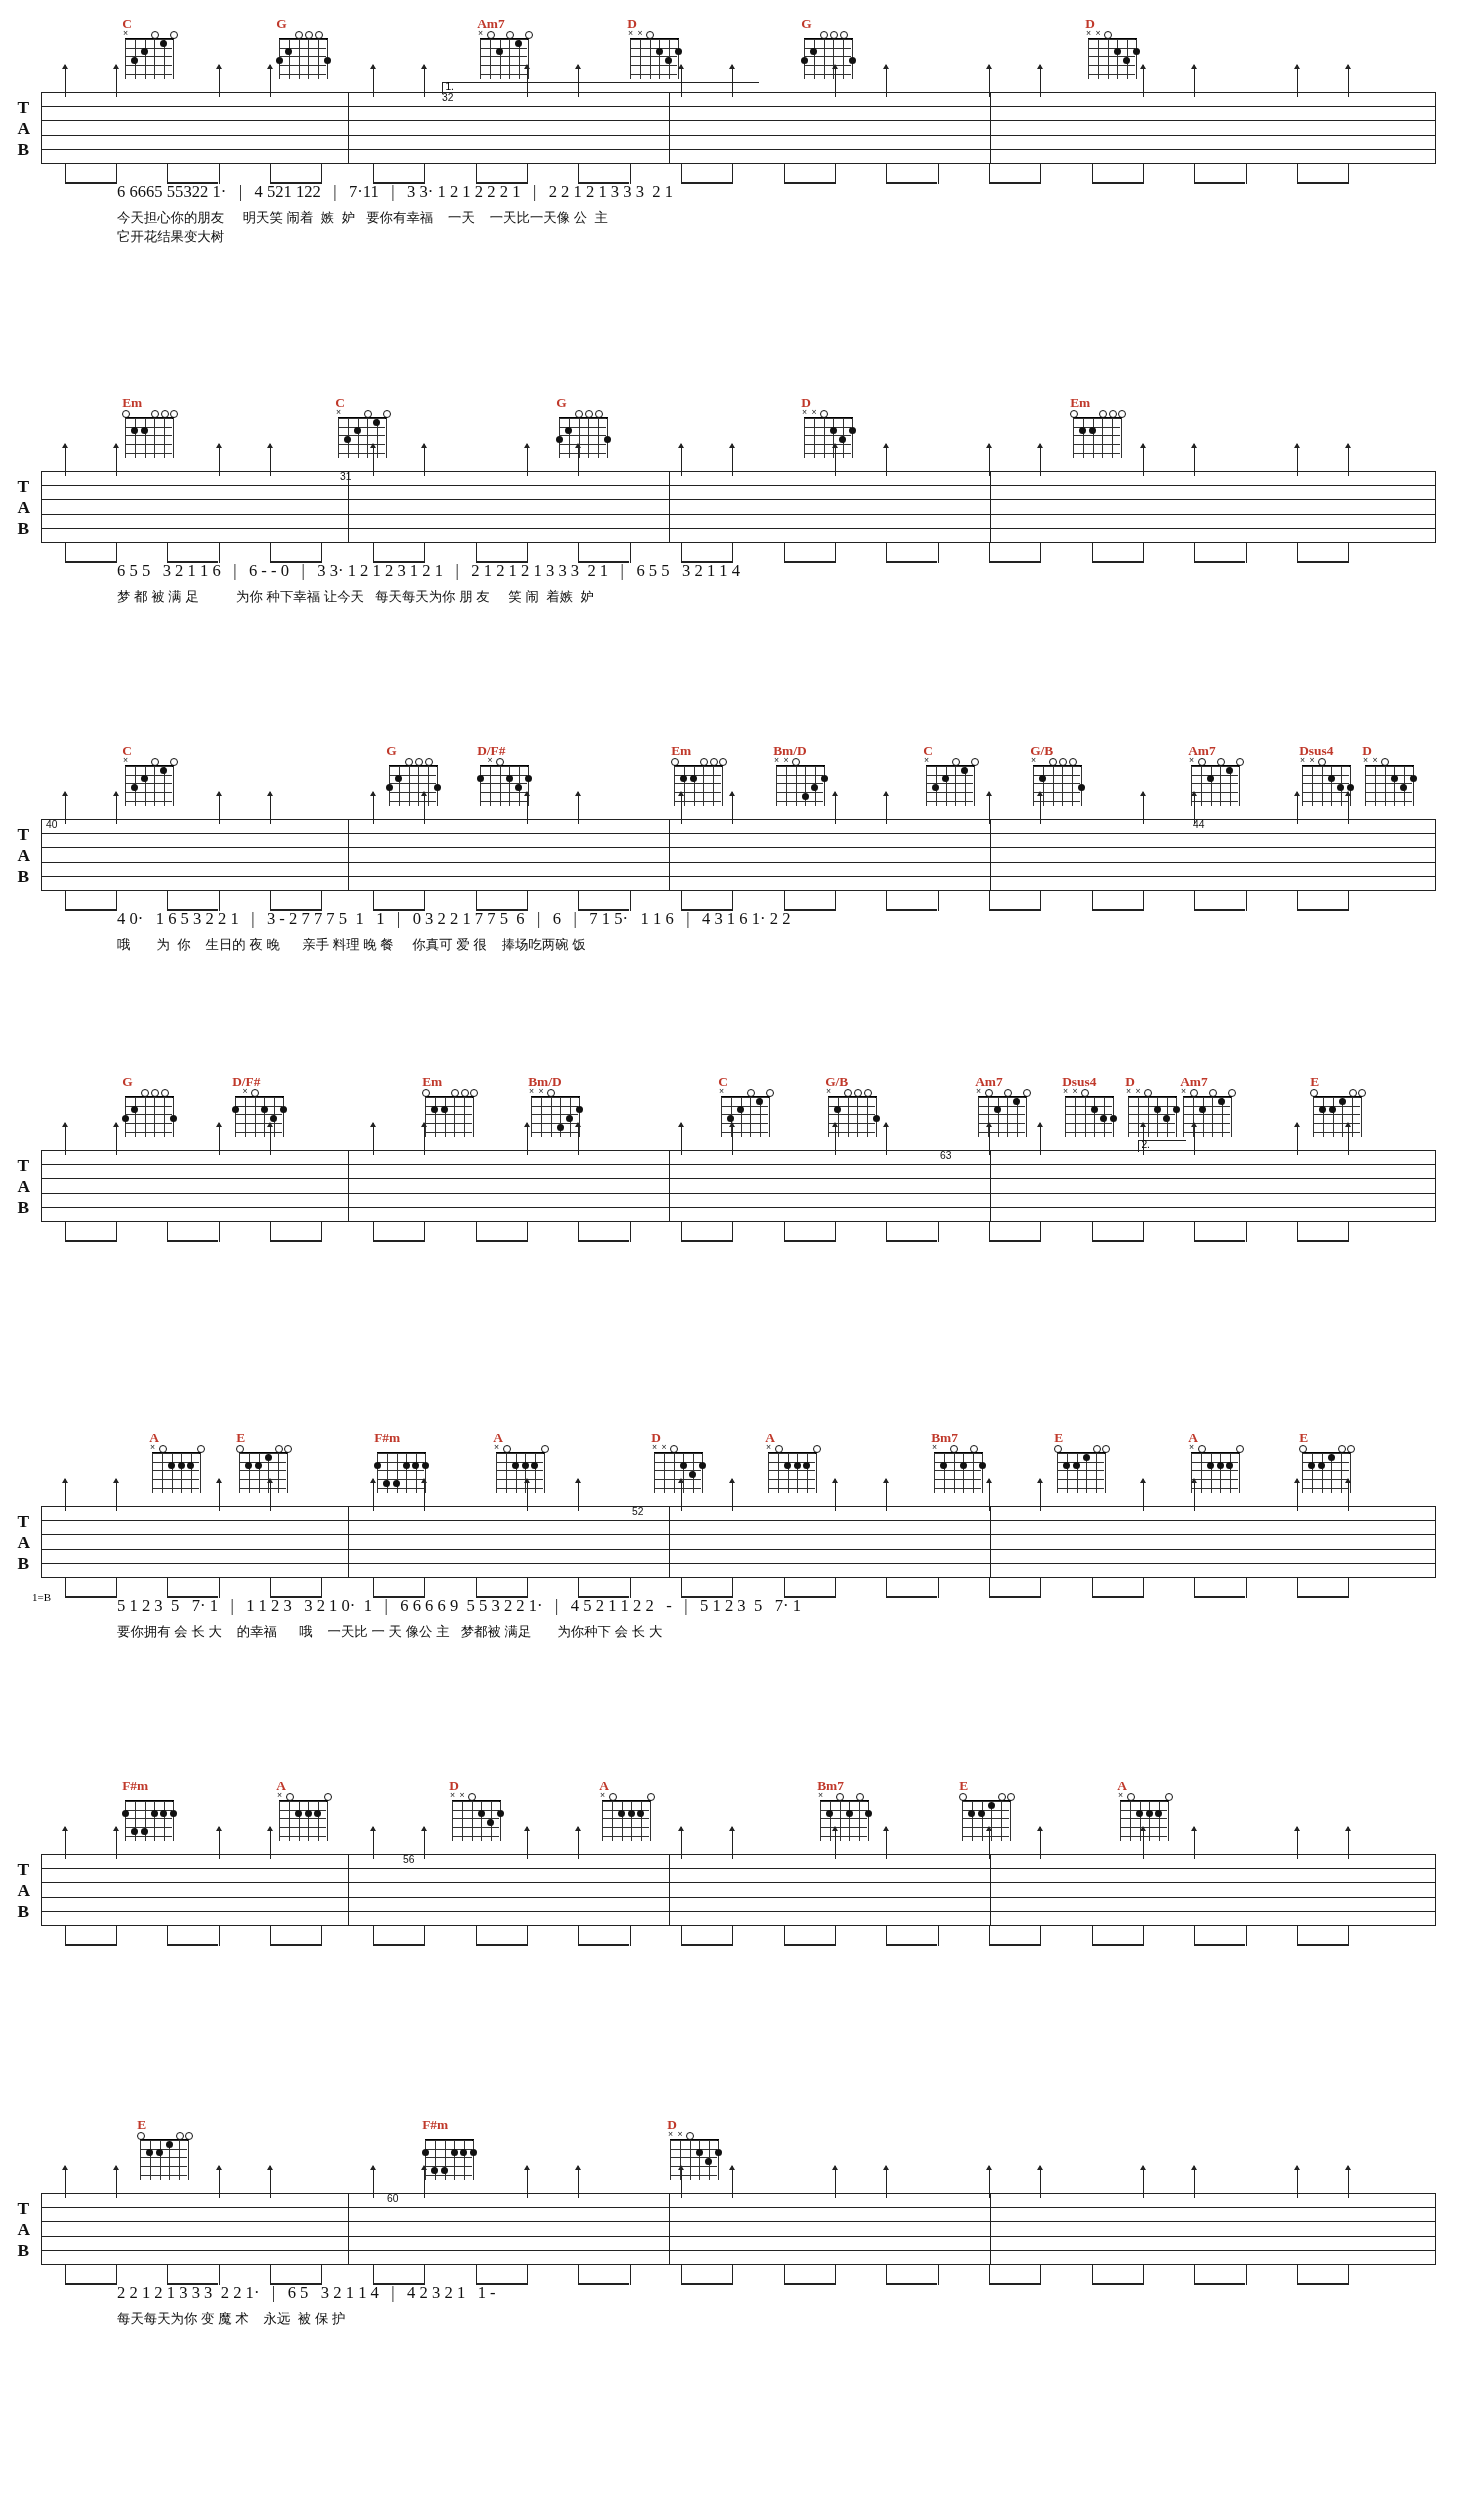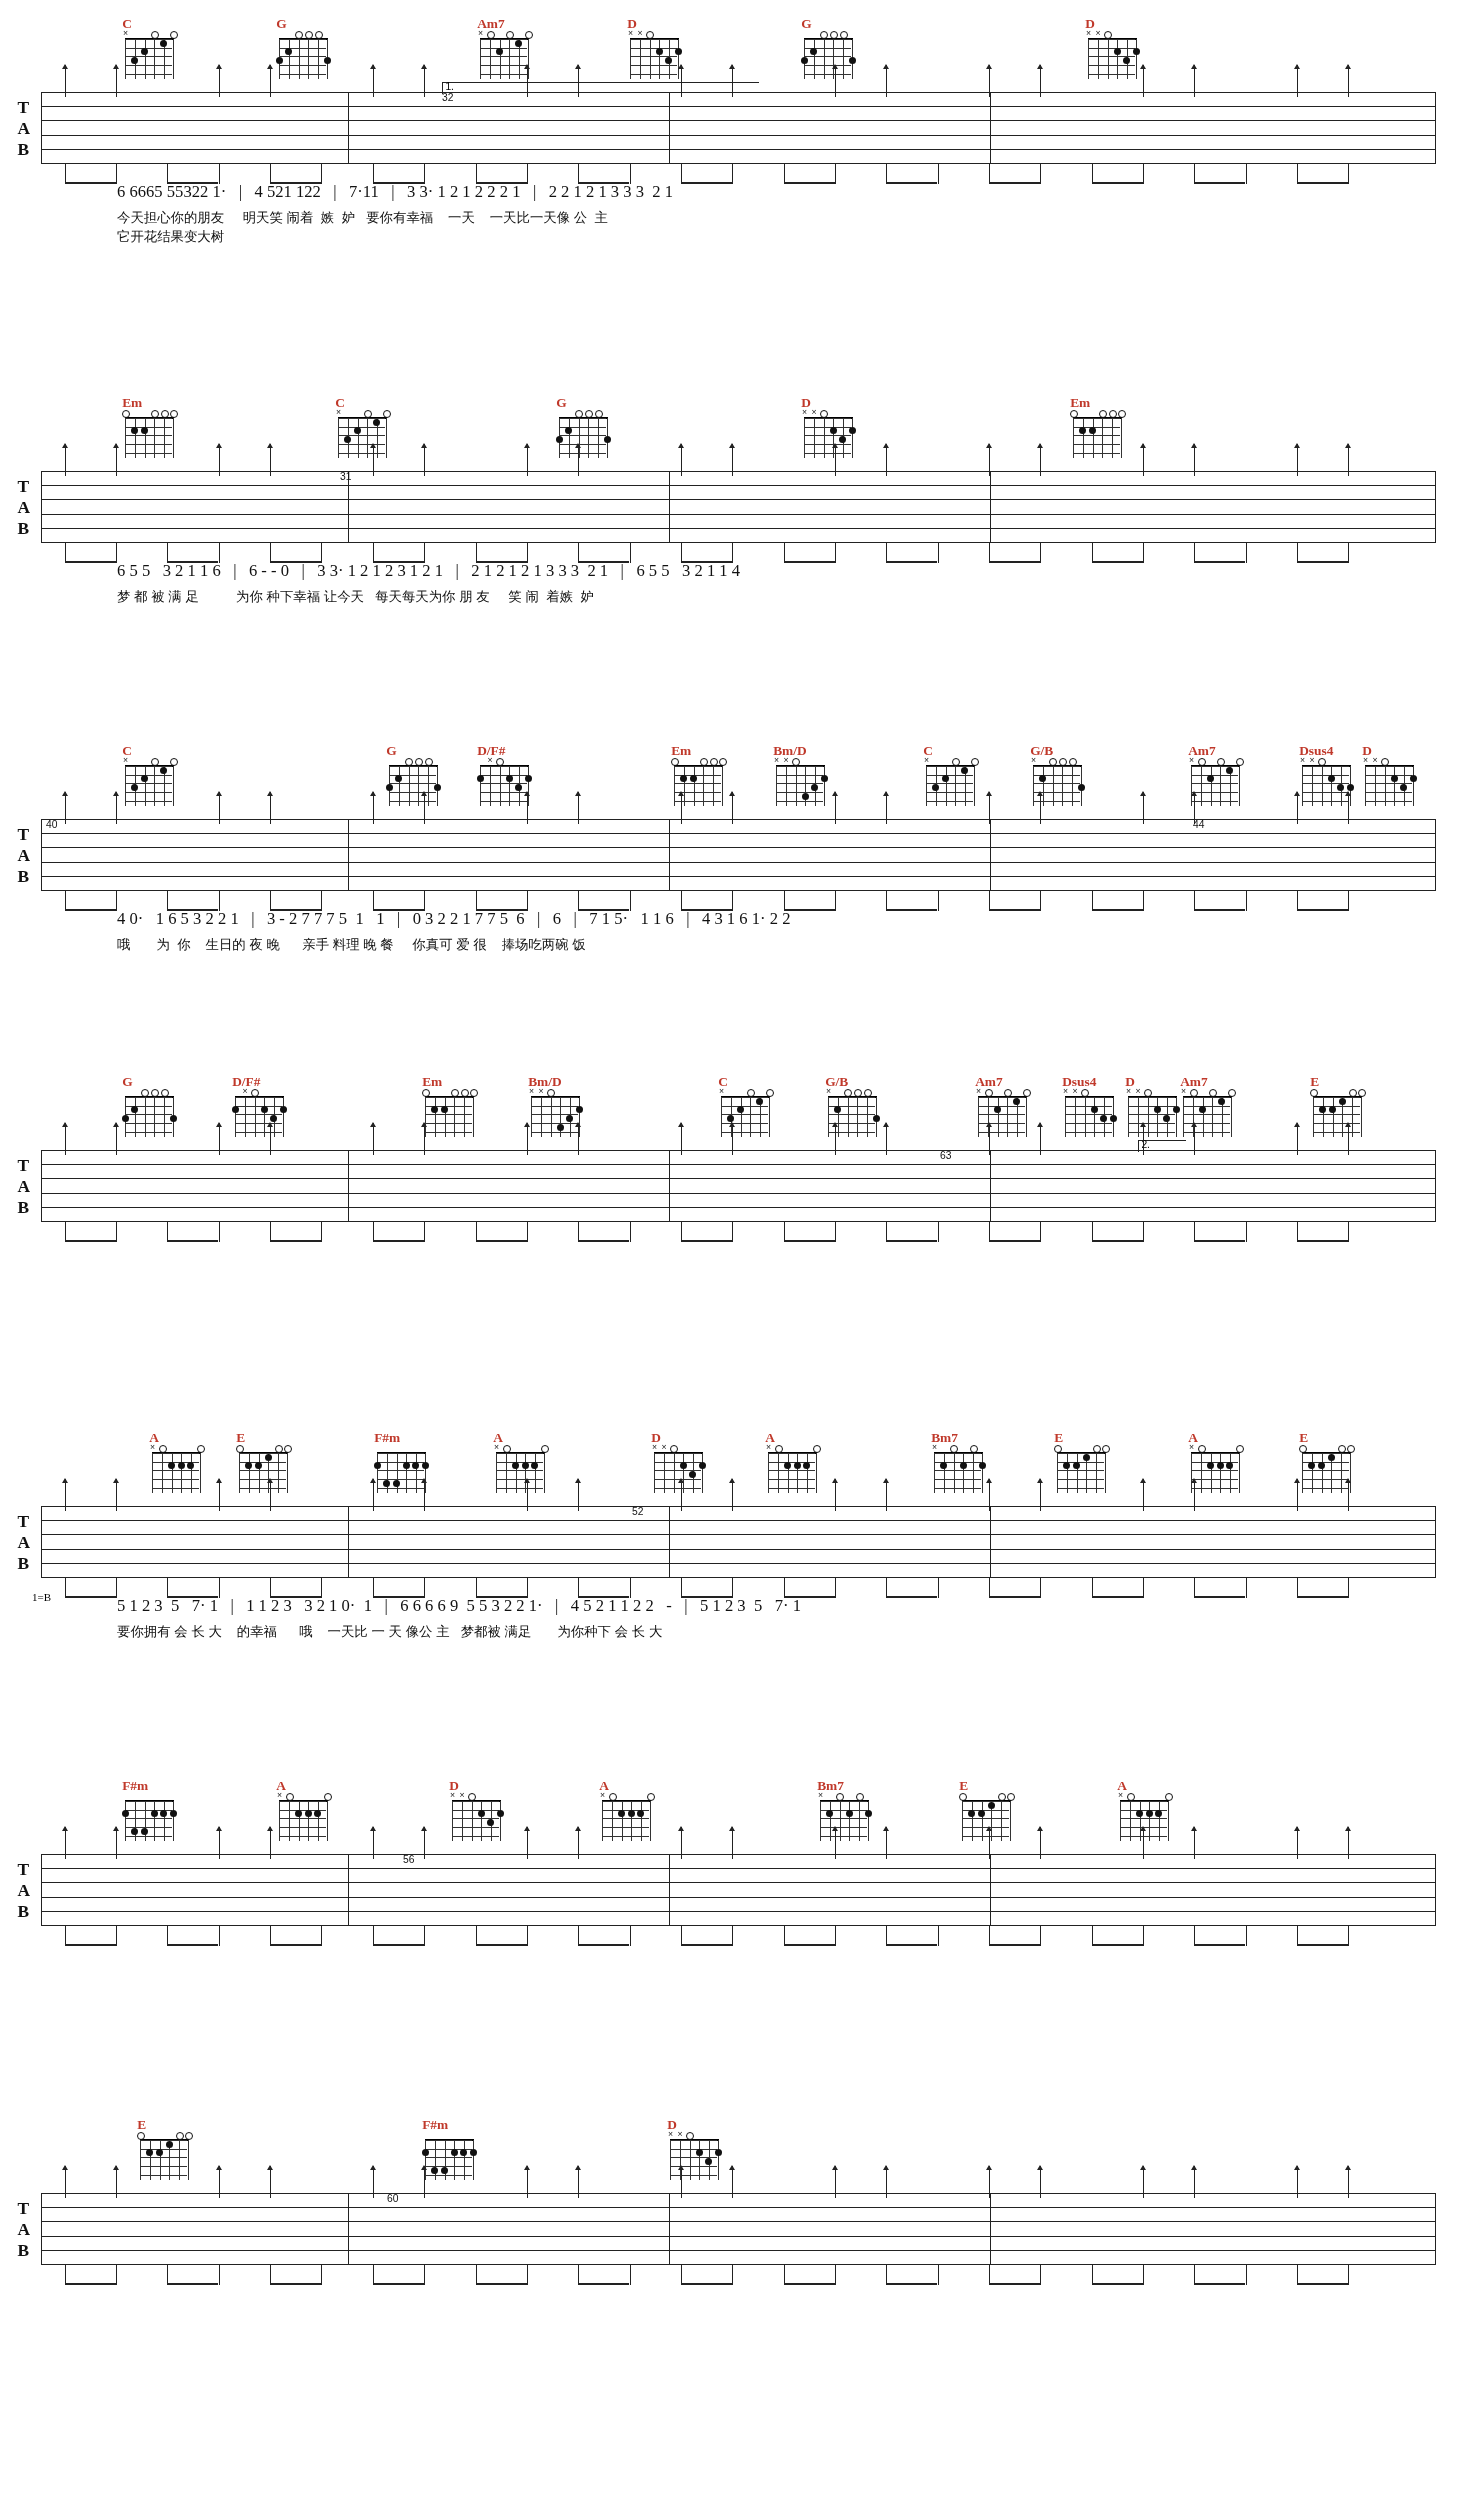--- a/index.html
+++ b/index.html
@@ -1804,15 +1804,19 @@
           <div class="stem" style="left: 1205px; top: 71px;"></div>
           <div class="arrowUp" style="left: 1256px; top: -27px;"></div>
           <div class="stem" style="left: 1256px; top: 71px;"></div>
           <div class="beam" style="left: 1256px; width: 51px; top: 90px;"></div>
           <div class="arrowUp" style="left: 1307px; top: -27px;"></div>
           <div class="stem" style="left: 1307px; top: 71px;"></div>
         </div>
         <div class="tabword">T<br>A<br>B</div>
         <div class="measnum" style="left: 387px; top: 0px;">60</div>
       </div>
+      <div style="position: relative; height: 71px;">
+        <div class="numline" style="left: 117px; top: 4.7px;">2 2 1 2 1 3 3 3  2 2 1·   |   6 5   3 2 1 1 4   |   4 2 3 2 1   1 -</div>
+        <div class="lyrline" style="left: 117px; top: 32px;">每天每天为你 变 魔 术    永远  被 保 护</div>
+      </div>
     </div>
   </div>
 
 
 </body></html>

